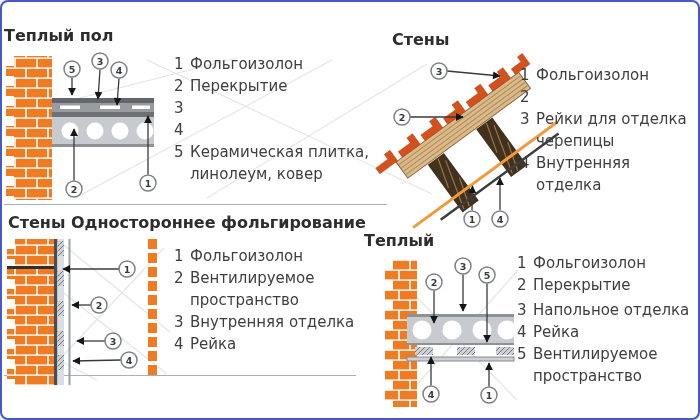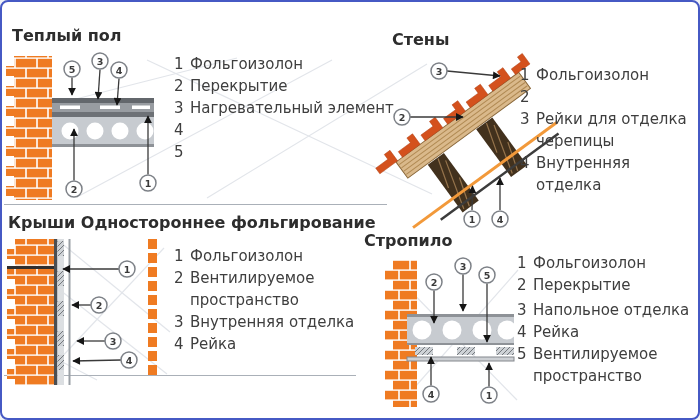--- a/index.html
+++ b/index.html
@@ -35,21 +35,21 @@
     <line class="wm" x1="12" y1="335" x2="95" y2="378"></line>
     <line class="wm" x1="392" y1="272" x2="515" y2="398"></line>
     <line class="wm" x1="516" y1="268" x2="398" y2="402"></line>
   </svg>
 
   <div class="sep" style="left:2px;top:202px;width:383px;"></div>
   <div class="sep" style="left:2px;top:373px;width:352px;"></div>
 
   
   <div style="display:contents">
-    <div class="title" style="left:10px;top:24px">Теплый пол</div>
+    <div class="title" style="left:2px;top:24px">Теплый пол</div>
 
     <svg style="left:2px;top:46px" width="170" height="152" viewBox="0 0 170 152">
       <defs>
         <pattern id="bp1" width="22" height="20" patternUnits="userSpaceOnUse">
           <rect width="22" height="20" fill="#ffffff"></rect>
           <rect x="0.8" y="0.8" width="20.4" height="8.6" fill="#ef7b22"></rect>
           <rect x="-10.2" y="10.8" width="20.4" height="8.6" fill="#ef7b22"></rect>
           <rect x="11.8" y="10.8" width="20.4" height="8.6" fill="#ef7b22"></rect>
         </pattern>
         <marker id="ar1" viewBox="0 0 10 10" refX="9" refY="5" markerWidth="7" markerHeight="6" orient="auto">
@@ -98,27 +98,28 @@
       <div class="li">
           <span class="n">1</span>
           <span class="t">Фольгоизолон</span>
         </div>
       <div class="li">
           <span class="n">2</span>
           <span class="t">Перекрытие</span>
         </div>
       <div class="li">
           <span class="n">3</span>
-          <span class="t">Нагревательный элемент</span>
         </div>
       <div class="li">
           <span class="n">4</span>
         </div>
       <div class="li">
           <span class="n">5</span>
+          <span class="t">Керамическая плитка,
+линолеум, ковер</span>
         </div>
     </div>
   </div>
 
   
   <div style="display:contents">
     <div class="title" style="left:390px;top:28px">Стены</div>
 
     <svg style="left:362px;top:44px" width="168" height="184" viewBox="0 0 168 184">
       <defs>
@@ -194,21 +195,21 @@
         </div>
       <div class="li">
           <span class="n">4</span>
           <span class="t">Внутренняя отделка</span>
         </div>
     </div>
   </div>
 
   
   <div style="display:contents">
-    <div class="title" style="left:6px;top:211px">Крыши Одностороннее фольгирование</div>
+    <div class="title" style="left:6px;top:211px">Стены Одностороннее фольгирование</div>
 
     <svg style="left:2px;top:233px" width="166" height="150" viewBox="0 0 166 150">
       <defs>
         <pattern id="bp3" width="22" height="20" patternUnits="userSpaceOnUse">
           <rect width="22" height="20" fill="#ffffff"></rect>
           <rect x="0.8" y="0.8" width="20.4" height="8.6" fill="#ef7b22"></rect>
           <rect x="-10.2" y="10.8" width="20.4" height="8.6" fill="#ef7b22"></rect>
           <rect x="11.8" y="10.8" width="20.4" height="8.6" fill="#ef7b22"></rect>
         </pattern>
         <pattern id="hp3" width="5" height="5" patternUnits="userSpaceOnUse">
@@ -279,21 +280,21 @@
         </div>
       <div class="li">
           <span class="n">4</span>
           <span class="t">Рейка</span>
         </div>
     </div>
   </div>
 
   
   <div style="display:contents">
-    <div class="title" style="left:362px;top:229px">Стропило</div>
+    <div class="title" style="left:362px;top:229px">Теплый</div>
 
     <svg style="left:375px;top:248px" width="150" height="170" viewBox="0 0 150 170">
       <defs>
         <pattern id="bp4" width="22" height="20" patternUnits="userSpaceOnUse">
           <rect width="22" height="20" fill="#ffffff"></rect>
           <rect x="0.8" y="0.8" width="20.4" height="8.6" fill="#ef7b22"></rect>
           <rect x="-10.2" y="10.8" width="20.4" height="8.6" fill="#ef7b22"></rect>
           <rect x="11.8" y="10.8" width="20.4" height="8.6" fill="#ef7b22"></rect>
         </pattern>
         <pattern id="hp4" width="5" height="5" patternUnits="userSpaceOnUse">

